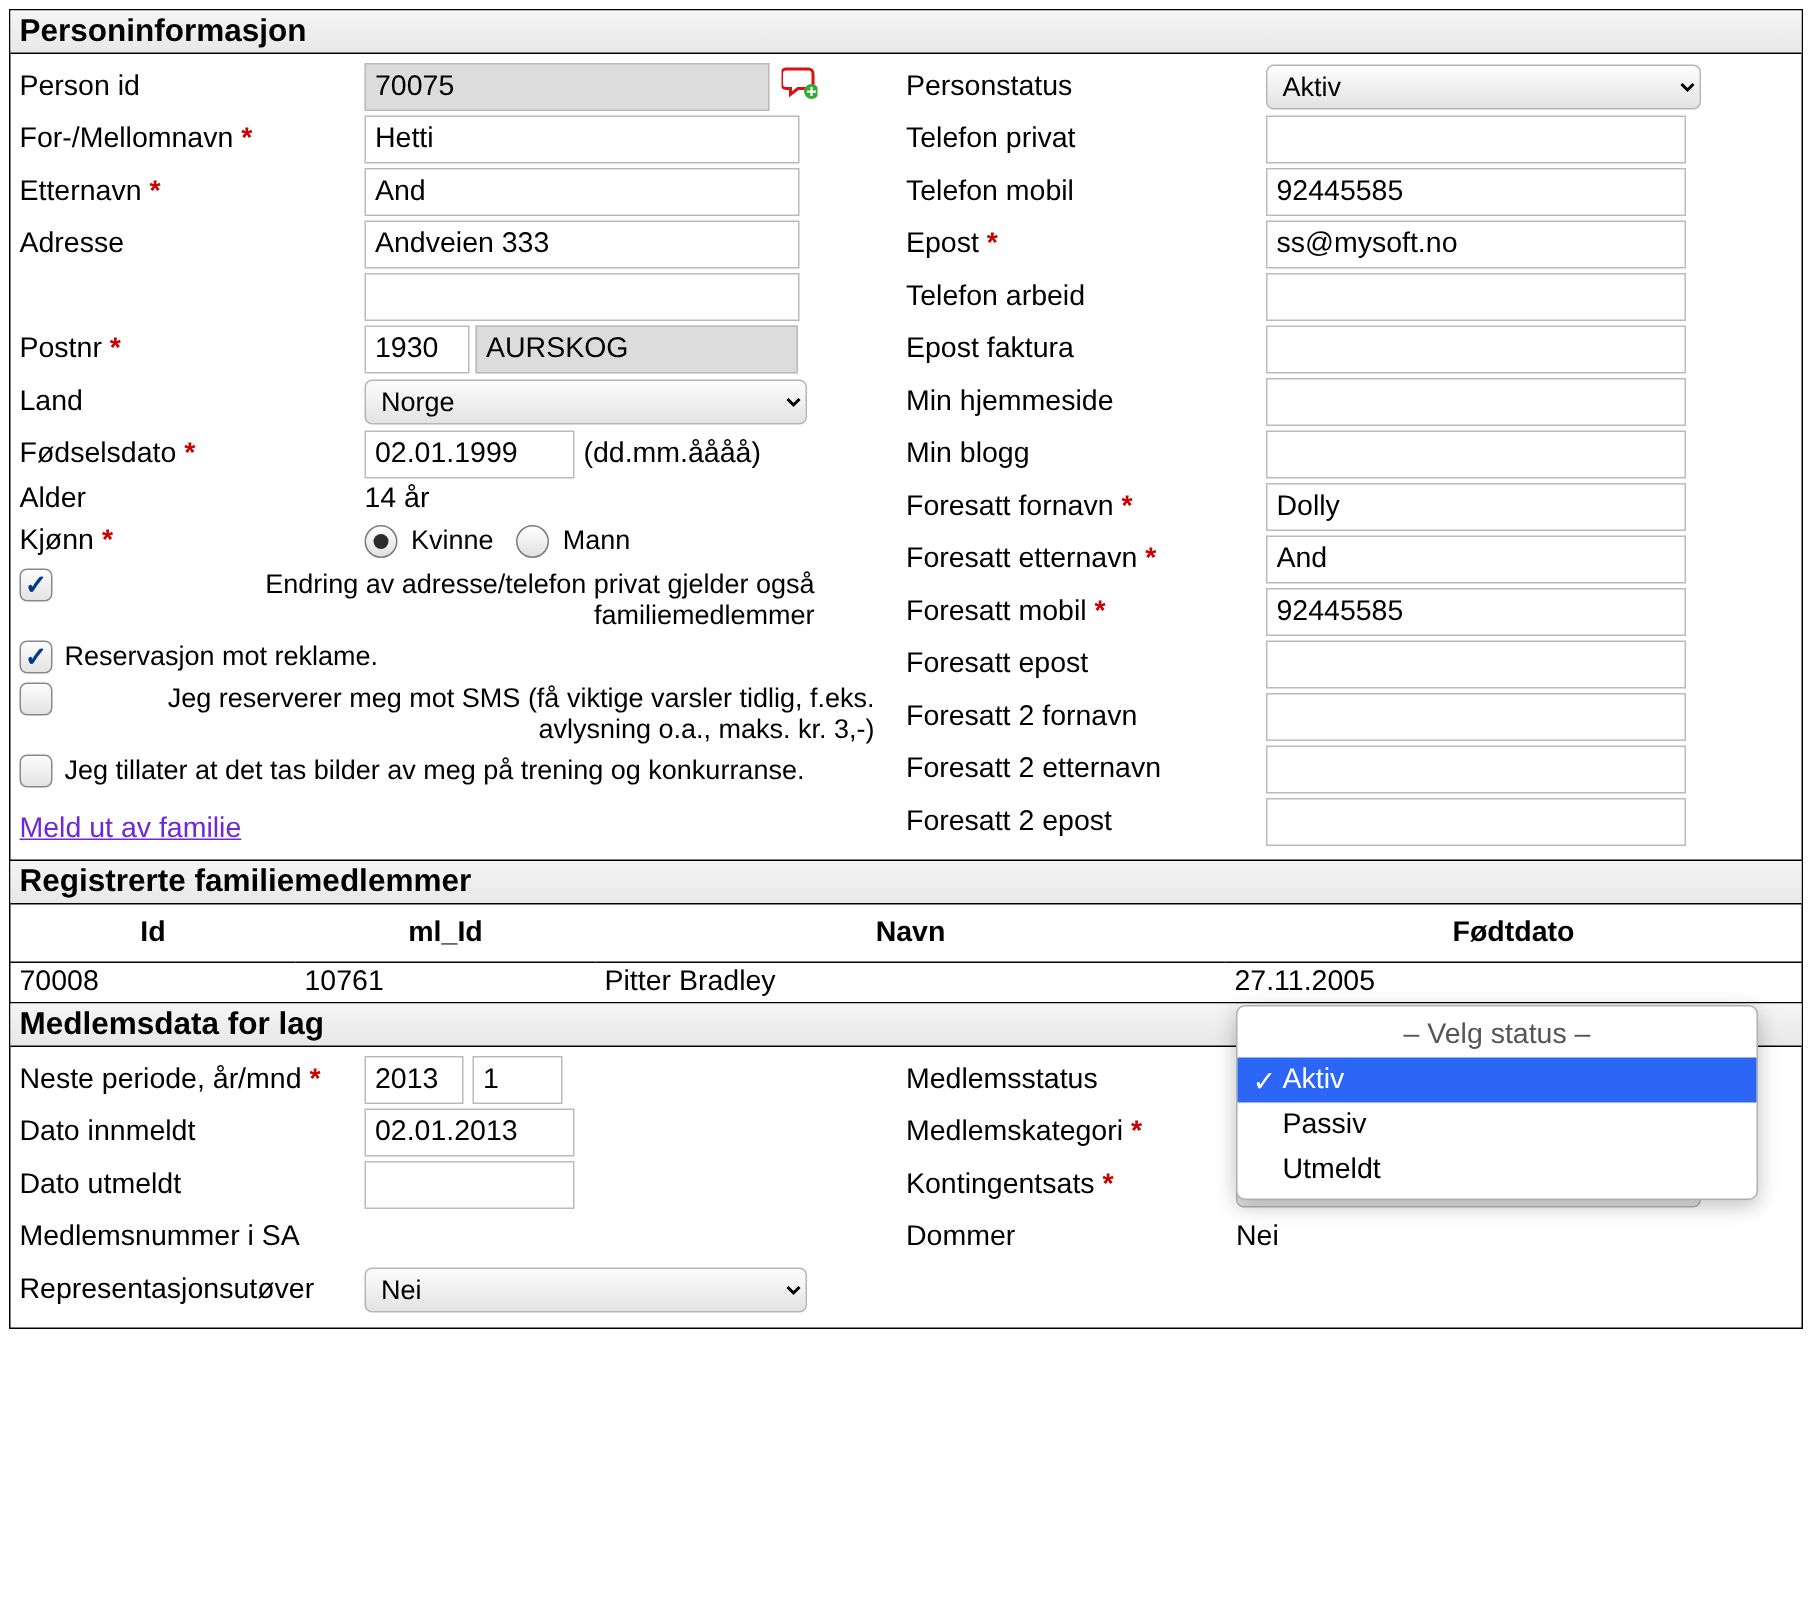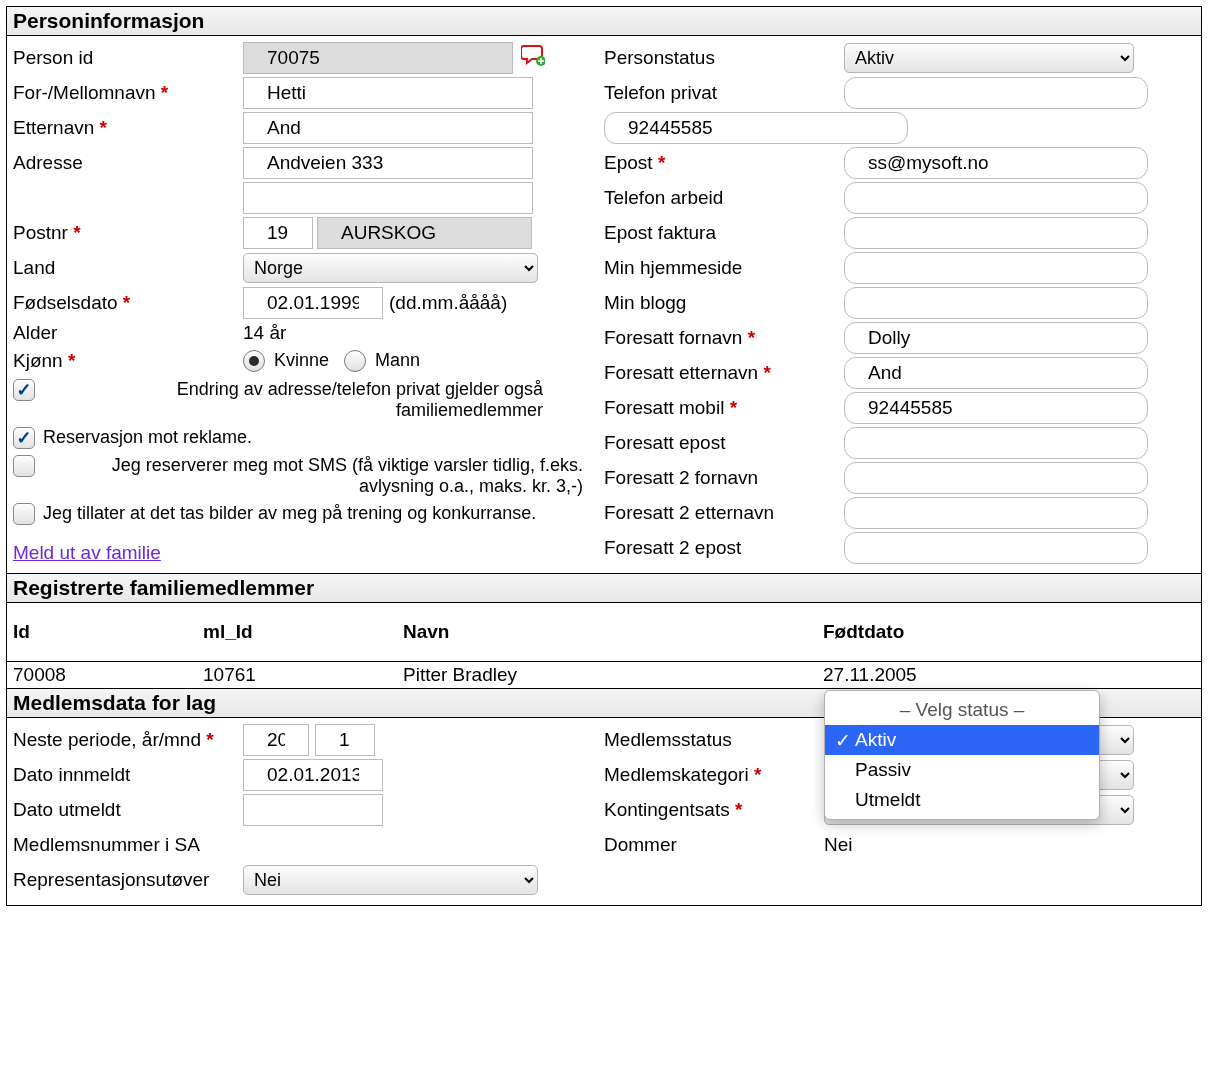--- a/index.html
+++ b/index.html
@@ -35,30 +35,30 @@
   }
   .label-cell-r {
     width: 240px;
     padding: 2px 4px 2px 0;
     font-size: 19px;
   }
   .req { color: #cc0000; font-weight: bold; }
   input[type=text].txt {
     height: 32px;
     border: 1px solid #bbb;
-    padding: 2px 23px;
+    padding: 2px 6px;
     font-size: 19px;
     background: #fff;
   }
   input[type=text].txt.w-med { width: 290px; }
   input[type=text].txt.w-sh  { width: 140px; }
   input[type=text].txt.w-sh2 { width: 70px; }
   input[type=text].txt.w-ro  { width: 270px; background: #dcdcdc; }
   input[type=text].txt.w-city{ width: 215px; background:#dcdcdc;}
-  input[type=text].txt.w-right{ width: 304px; border-radius: 12px; }
+  input[type=text].txt.w-right{ width: 280px; }
   select.sel {
     height: 30px;
     font-size: 18px;
     border:1px solid #b5b5b5;
     border-radius:5px;
     background: linear-gradient(#fdfdfd,#e3e3e3);
     padding: 2px 6px;
   }
   .static-val { font-size: 19px; padding: 2px 0; }
   .hint { font-size: 19px; padding-left: 6px; }
@@ -76,28 +76,28 @@
     width:22px;height:22px;border:1px solid #7a7a7a;border-radius:50%;
     background:linear-gradient(#fff,#e0e0e0);display:inline-flex;
     align-items:center;justify-content:center;margin-right:4px;vertical-align:middle;
   }
   .radio.sel::after{content:"";width:10px;height:10px;border-radius:50%;background:#2b2b2b;}
   .link { text-decoration: underline; color:#6d28d9; font-size:19px; cursor:pointer;}
   .icon-bubble{display:inline-block;margin-left:8px;}
 
   
   .fam-table{ width:100%; border-collapse:collapse; font-size:19px;}
-  .fam-table th{ text-align:left; font-weight:bold; padding:18px 6px;}
+  .fam-table th{ text-align:center; font-weight:bold; padding:8px 6px;}
   .fam-table td{ padding:2px 6px;}
   .fam-head{border-bottom:1px solid #000;}
 
   
   .dd-wrap{ position:relative; }
   .dd-open{
-    position:absolute; left:0; top:-35px; width:276px;
+    position:absolute; left:0; top:-35px; width:348px;
     background:#fff; border:1px solid #b0b0b0; border-radius:6px;
     box-shadow:0 4px 14px rgba(0,0,0,.25);
     padding:4px 0; z-index:10;
   }
   .dd-item{ padding:4px 30px; font-size:19px; position:relative;}
   .dd-item.header{ color:#555; text-align:center; padding:4px 0;}
   .dd-item.sel{ background:#2b66f6; color:#fff;}
   .dd-item.sel::before{content:"✓";position:absolute;left:10px;}
 
   .sel-w280{width:290px;}
@@ -206,20 +206,21 @@
           <div class="label-cell-r">Personstatus</div>
           <select class="sel sel-w280">
             <option>Aktiv</option>
           </select>
         </div>
         <div class="row">
           <div class="label-cell-r">Telefon privat</div>
           <input type="text" class="txt w-right" style="">
         </div>
         <div class="row">
+          <div class="label-cell-r">Telefon mobil</div>
           <input type="text" class="txt w-right" value="92445585" style="">
         </div>
         <div class="row">
           <div class="label-cell-r"><span>Epost</span> <span class="req">*</span></div>
           <input type="text" class="txt w-right" value="ss@mysoft.no" style="">
         </div>
         <div class="row">
           <div class="label-cell-r">Telefon arbeid</div>
           <input type="text" class="txt w-right" style="">
         </div>

